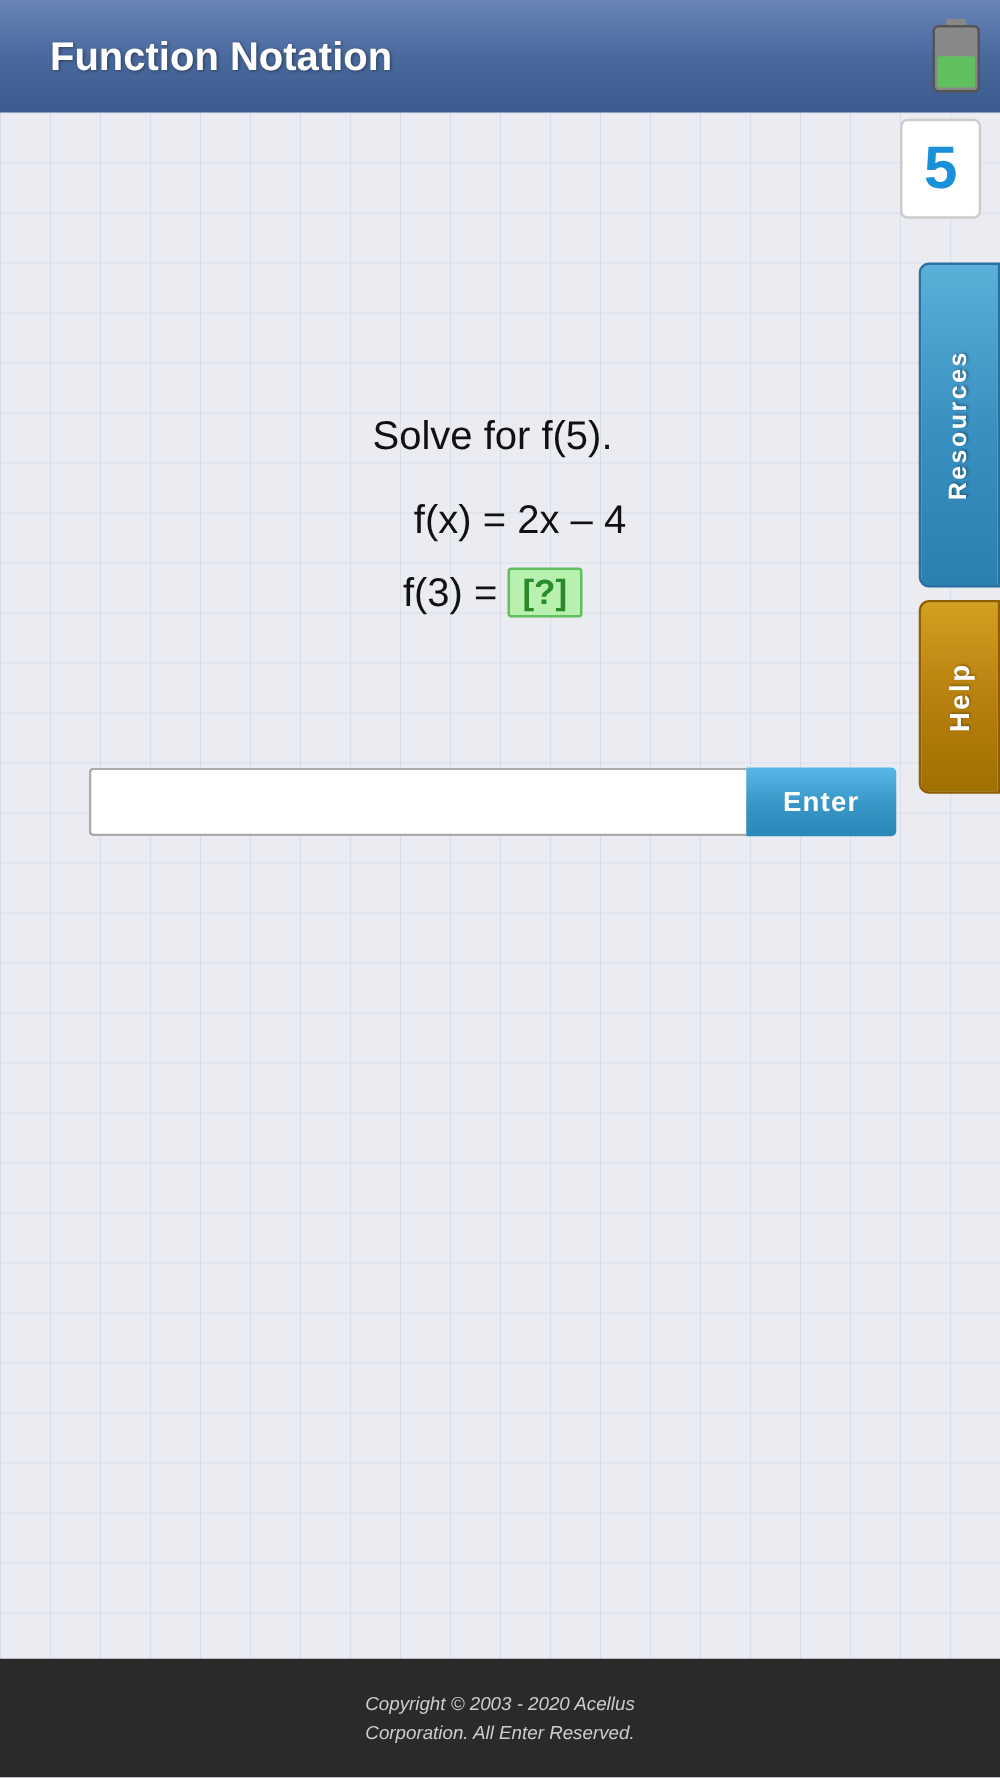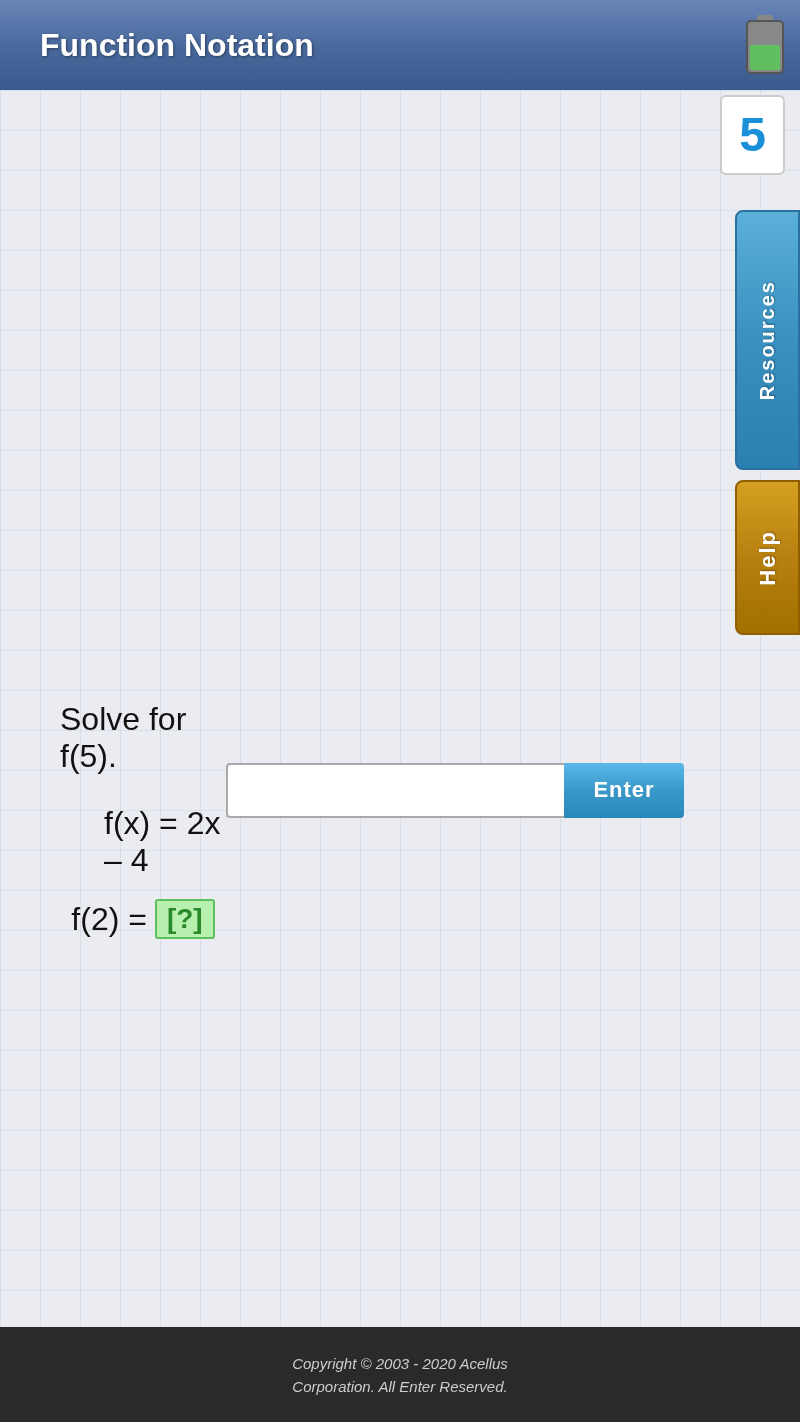--- a/index.html
+++ b/index.html
@@ -147,23 +147,23 @@
 
     
     #main-content {
       width: 100%;
       min-height: 1280px;
       background: #eaecf2;
       background-image:
         linear-gradient(rgba(180,190,210,0.3) 1px, transparent 1px),
         linear-gradient(90deg, rgba(180,190,210,0.3) 1px, transparent 1px);
       background-size: 40px 40px;
-      padding: 60px 116px 60px 60px;
-      display: flex;
-      flex-direction: row;
+      padding: 60px 72px 60px 60px;
+      display: flex;
+      flex-direction: column;
       align-items: center;
     }
 
     #problem-area {
       margin-top: 180px;
       display: flex;
       flex-direction: column;
       align-items: center;
       gap: 20px;
     }
@@ -203,21 +203,21 @@
       min-width: 50px;
       text-align: center;
     }
 
     
     #input-area {
       margin-top: 120px;
       display: flex;
       align-items: center;
       gap: 0;
-      width: 590px;
+      width: 646px;
     }
 
     #answer-input {
       flex: 1;
       height: 55px;
       border: 2px solid #aaa;
       border-right: none;
       border-radius: 4px 0 0 4px;
       font-size: 20px;
       padding: 0 12px;
@@ -295,21 +295,21 @@
 
 <div id="help-btn">
   <span id="help-label">Help</span>
 </div>
 
 <div id="main-content">
   <div id="problem-area">
     <div id="solve-instruction">Solve for f(5).</div>
     <div id="equation-line">f(x) = 2x – 4</div>
     <div id="answer-line">
-      <span>f(2) = </span>
+      <span>f(3) = </span>
       <span id="answer-bracket">[?]</span>
     </div>
   </div>
 
   <div id="input-area">
     <input id="answer-input" type="text" placeholder="" style="">
     <button id="enter-button">Enter</button>
   </div>
 </div>
 

